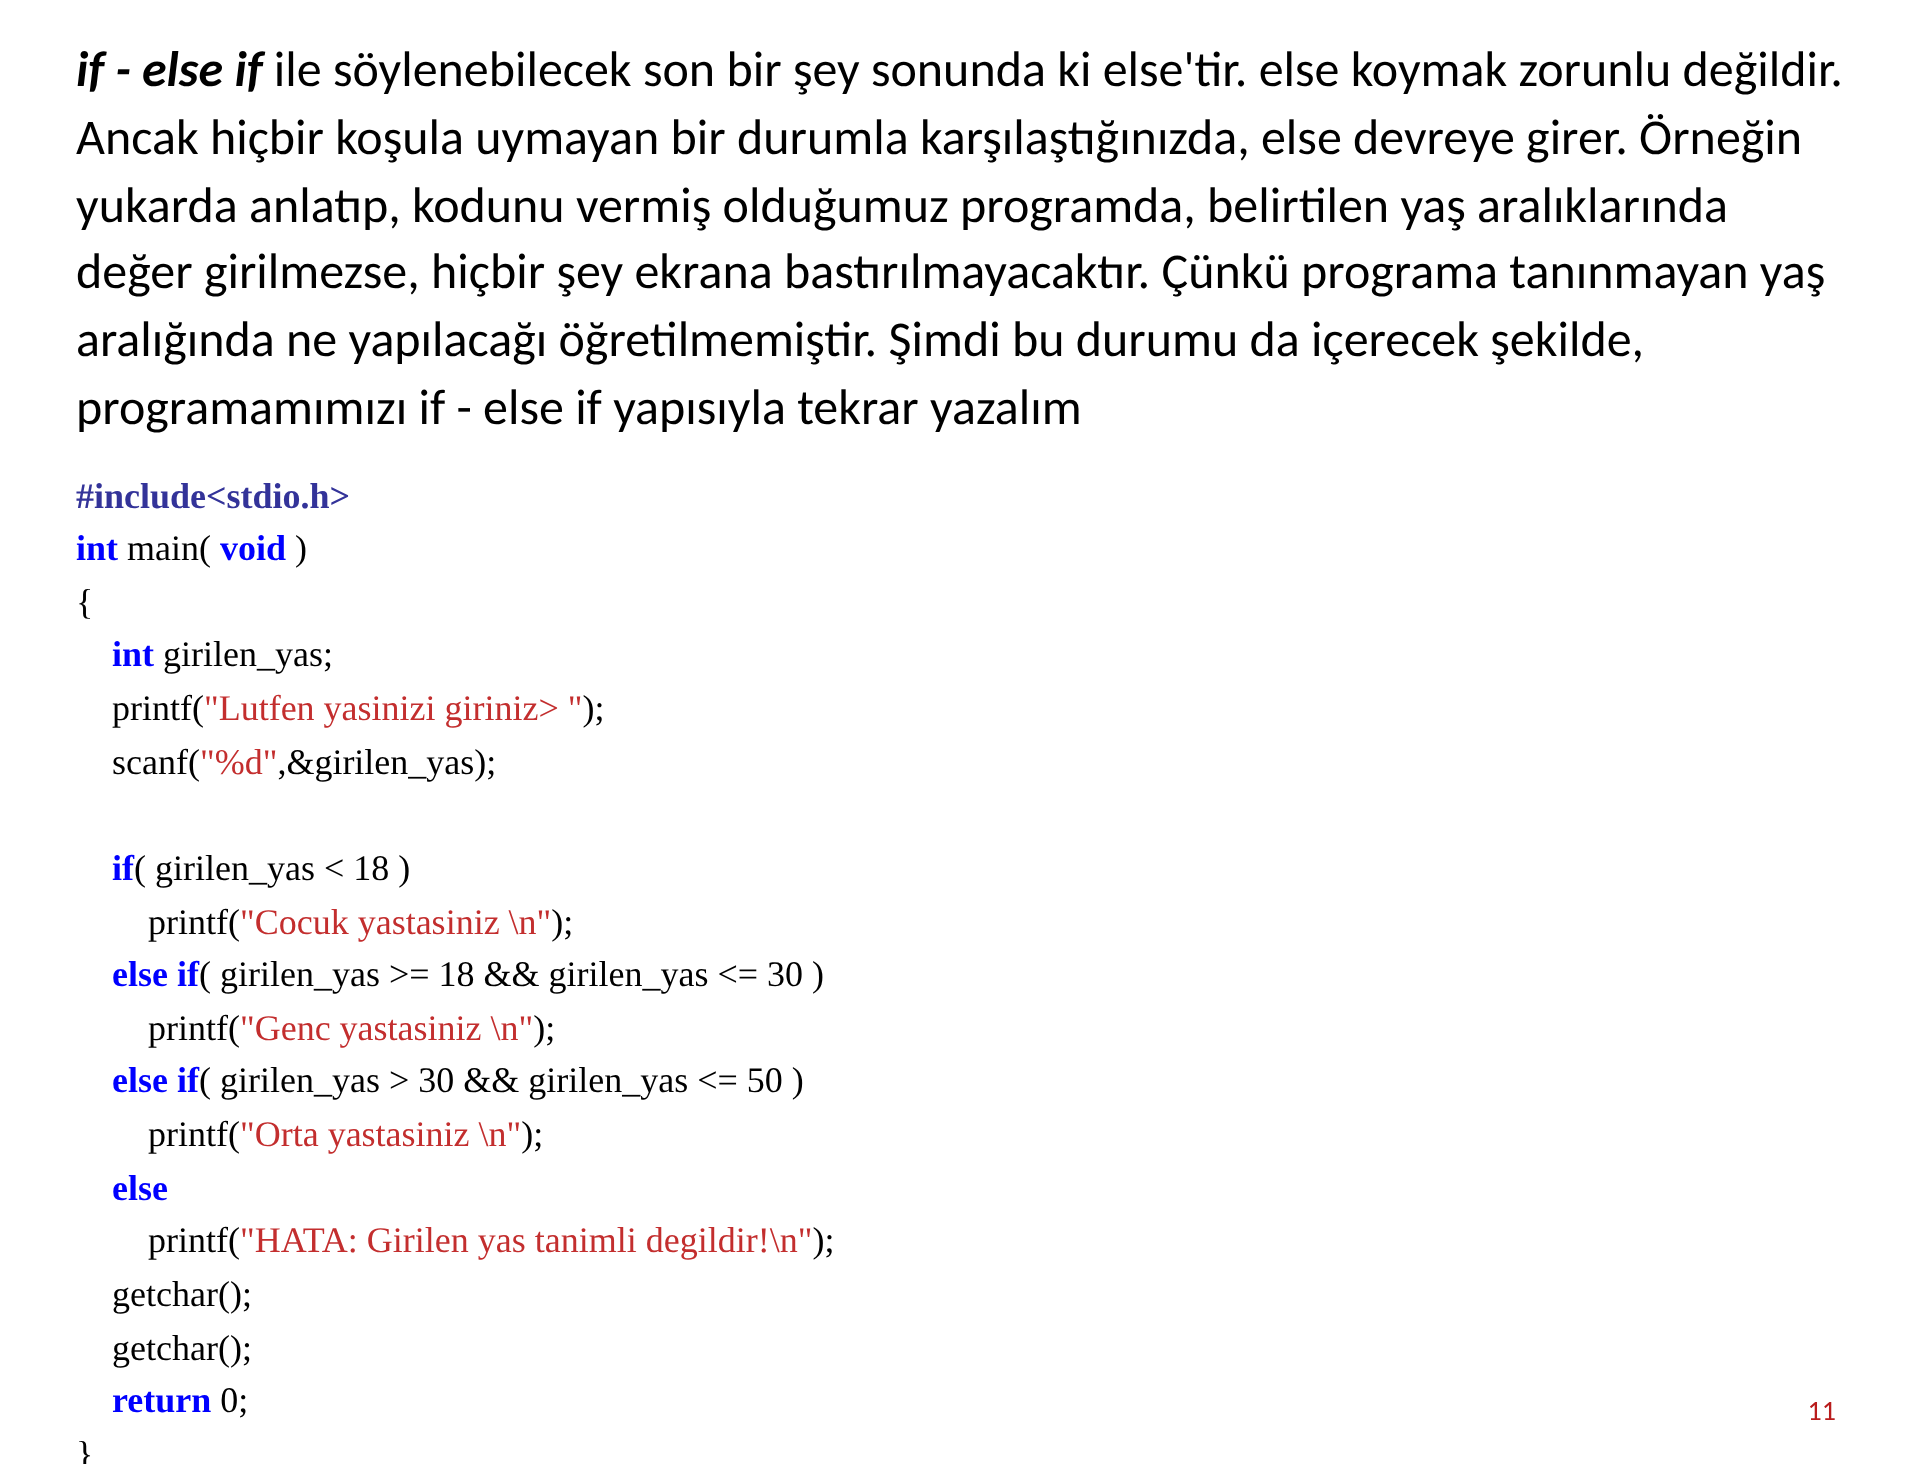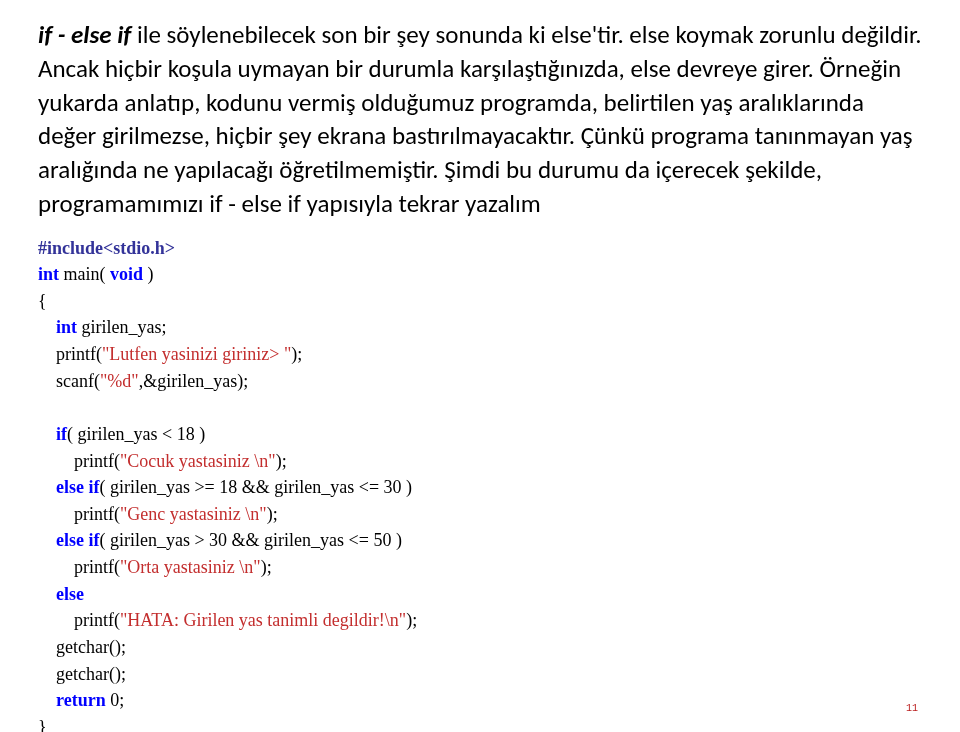--- a/index.html
+++ b/index.html
@@ -28,23 +28,22 @@
     white-space: pre;
     color: #000;
   }
   .kw { color: #0000ff; font-weight: bold; }
   .inc { color: #333399; font-weight: bold; }
   .str { color: #c32e2e; }
   .page-no {
     position: absolute;
     bottom: 18px;
     right: 42px;
-    font-size: 10px;
+    font-size: 14px;
     color: #b91c1c;
-    font-family: Liberation Mono, monospace;
   }
 </style>
 </head>
 <body>
 
 <div class="paragraph">
   <span class="italic-bold">if - else if</span><span> ile söylenebilecek son bir şey sonunda ki else'tir. else koymak zorunlu değildir. Ancak hiçbir koşula uymayan bir durumla karşılaştığınızda, else devreye girer. Örneğin yukarda anlatıp, kodunu vermiş olduğumuz programda, belirtilen yaş aralıklarında değer girilmezse, hiçbir şey ekrana bastırılmayacaktır. Çünkü programa tanınmayan yaş aralığında ne yapılacağı öğretilmemiştir. Şimdi bu durumu da içerecek şekilde, programamımızı if - else if yapısıyla tekrar yazalım</span>
 </div>
 
 <div class="code-block"><span class="inc">#include&lt;stdio.h&gt;</span>

